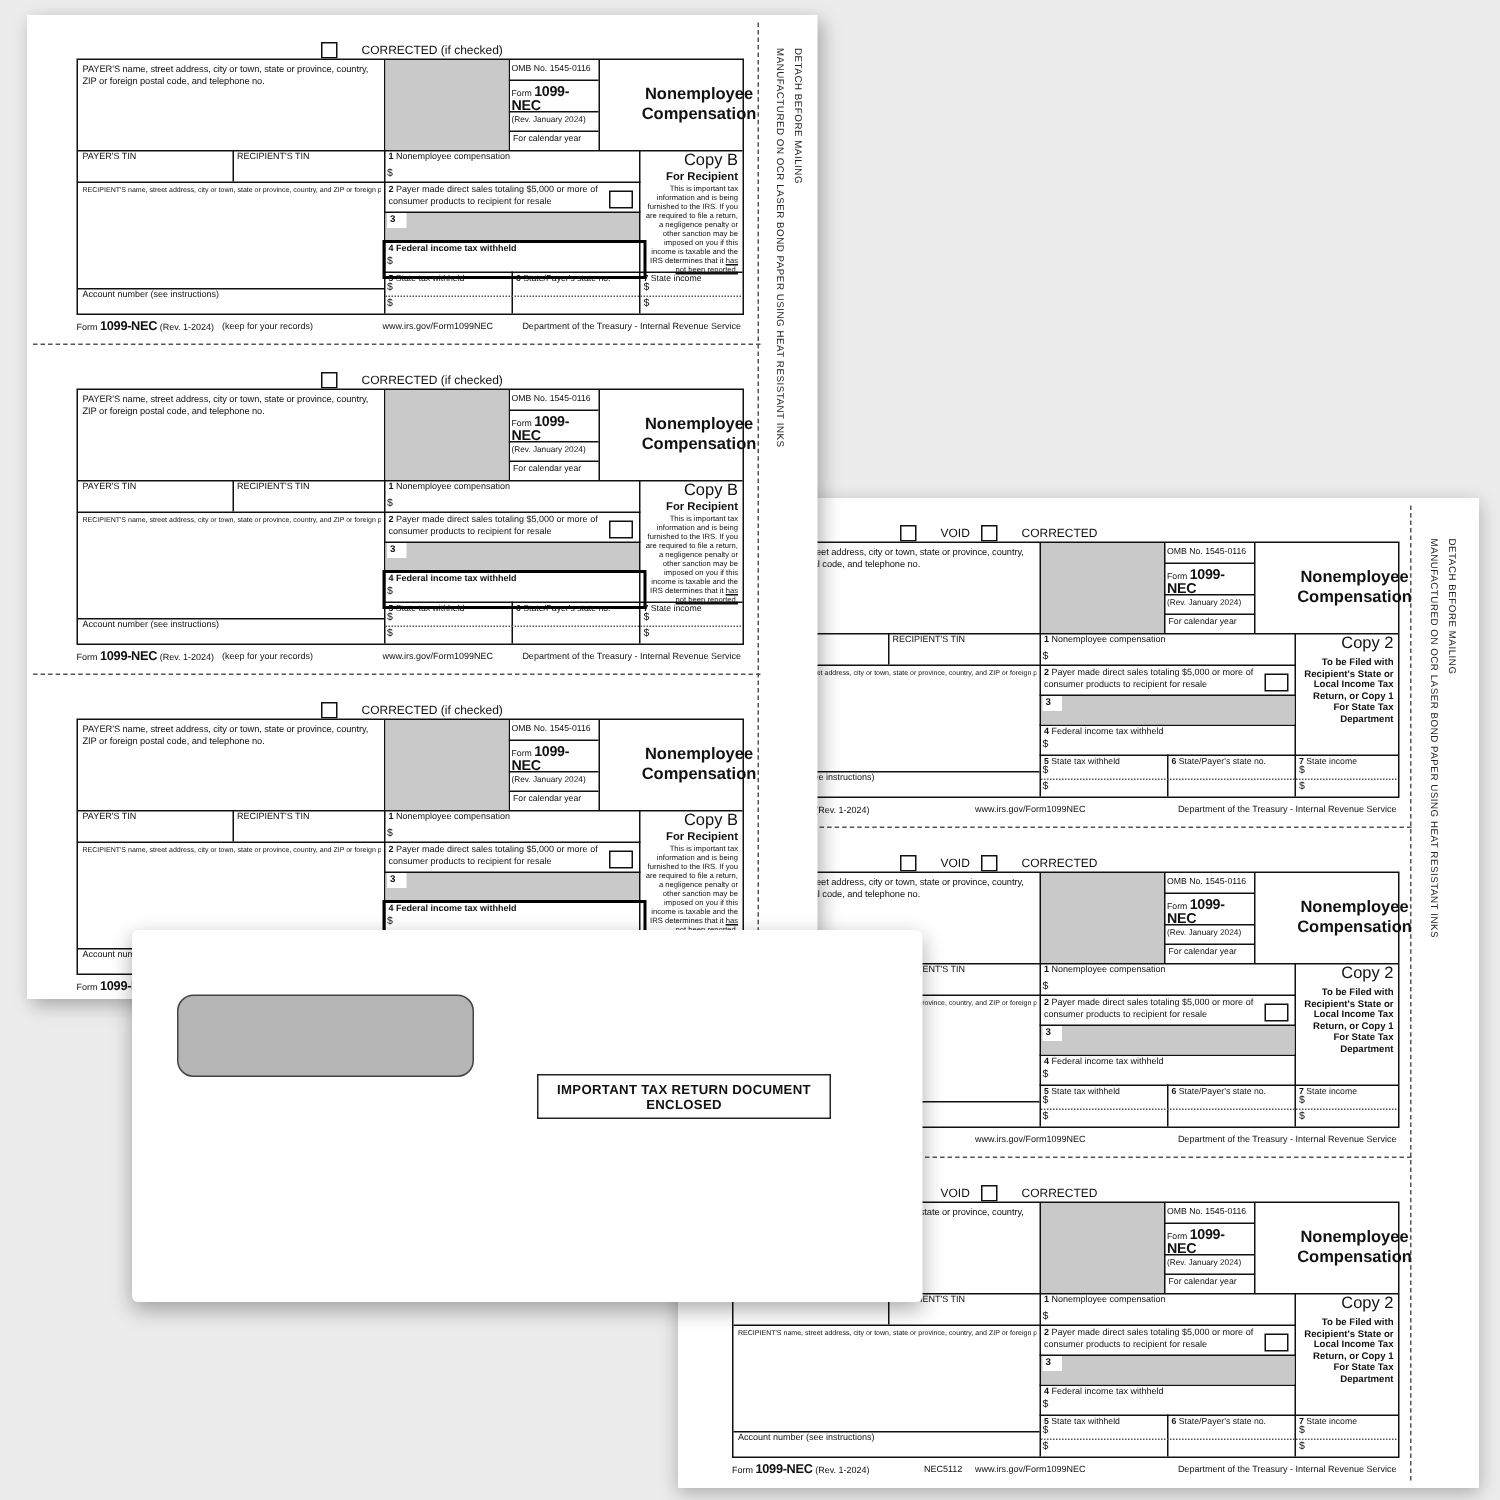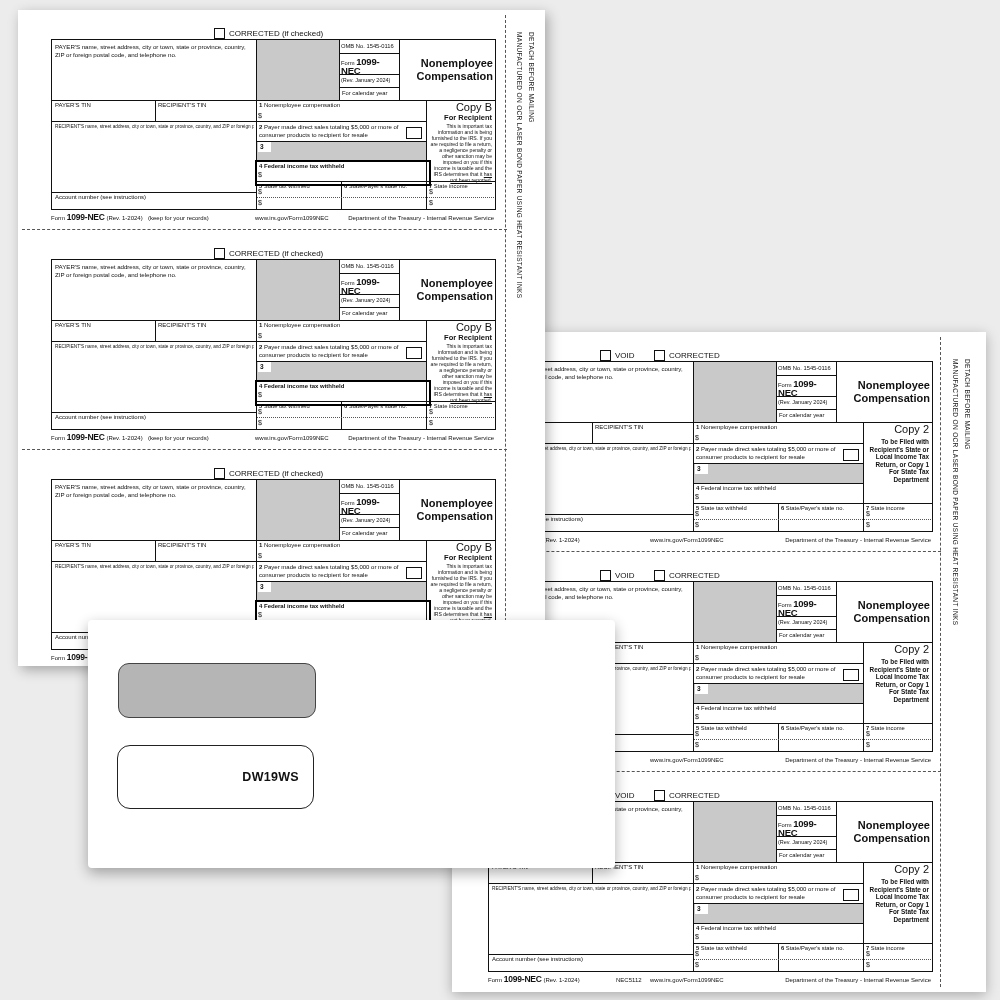--- a/index.html
+++ b/index.html
@@ -21,21 +21,21 @@
 
   .forms-host{position:absolute;left:0;right:0;top:16px;bottom:0}
   .form-block{position:absolute;left:0;width:100%;height:220px}
   .form-block:nth-child(1){top:0}
   .form-block:nth-child(2){top:220px}
   .form-block:nth-child(3){top:440px}
   .form-block:not(:last-child)::after{content:"";position:absolute;top:203px;left:4px;width:485px;
         border-top:1.5px dashed #555}
 
   
-  .chkrow{position:absolute;top:2px;display:flex;align-items:center;gap:4px;font-size:8px}
+  .chkrow{position:absolute;top:2px;display:flex;align-items:center;gap:16px;font-size:8px}
   .cb{display:inline-block;width:9px;height:9px;border:1px solid #111;background:#fff;flex:none}
   .sheet-left  .chk-corrected{left:196px}
   .sheet-right .chk-void{left:148px}
   .sheet-right .chk-corrected2{left:202px}
 
   
   .ftable{position:absolute;top:13px;width:443px;height:169px;border:1px solid #111;background:#fff}
   .sheet-left  .ftable{left:33px}
   .sheet-right .ftable{left:36px}
 
@@ -80,21 +80,21 @@
   .box6-lbl{left:292px;top:143px;font-size:5.8px}
   .box7-lbl{left:377px;top:143px;font-size:5.8px}
   .d7a{left:377px;top:148px;font-size:7px}
   .d7b{left:377px;top:159px;font-size:7px}
   .acct-lbl{left:3px;top:154px}
   .omb1{left:289px;top:3px;width:57px;font-size:5.8px}
   .ombf{left:289px;top:18px;width:57px;font-size:5.8px}
   .ombf .fnum{font-size:9.5px;font-weight:bold;letter-spacing:-.2px}
   .ombr{left:289px;top:37px;width:57px;font-size:5.5px}
   .ombc{left:290px;top:50px;width:56px;font-size:5.8px}
-  .title{left:349px;top:17px;width:92px;text-align:right;font-weight:bold;font-size:11px;line-height:13px}
+  .title{left:368px;top:17px;width:92px;text-align:center;font-weight:bold;font-size:11px;line-height:13px}
 
   .copycell{position:absolute;left:376px;top:62px;width:64px;text-align:right}
   .copy-name{font-size:11px;font-weight:normal;line-height:11px}
   .copy-sub{font-size:7.5px;font-weight:bold;line-height:8px;margin-top:1px}
   .notice{font-size:5.1px;line-height:6px;margin-top:1px}
   .notice .u{text-decoration:underline}
   .filing{font-size:6.4px;font-weight:bold;line-height:7.5px;margin-top:3px}
 
   .footer{position:absolute;top:186px;height:12px;font-size:6px;width:443px}
   .sheet-left  .footer{left:33px}
@@ -558,18 +558,16 @@
       <span class="f-keep">(keep for your records)</span>
       <span class="f-url">www.irs.gov/Form1099NEC</span>
       <span class="f-dept">Department of the Treasury - Internal Revenue Service</span>
     </div>
   </div>
 </div>
   </div>
 
   <div class="envelope">
     <div class="win-gray"></div>
-    <div class="win-white">
-      <span>DW19WS</span>
-    </div>
+    <div class="env-notice">IMPORTANT TAX RETURN DOCUMENT ENCLOSED</div>
   </div>
 
 </div>
 
 </body></html>

